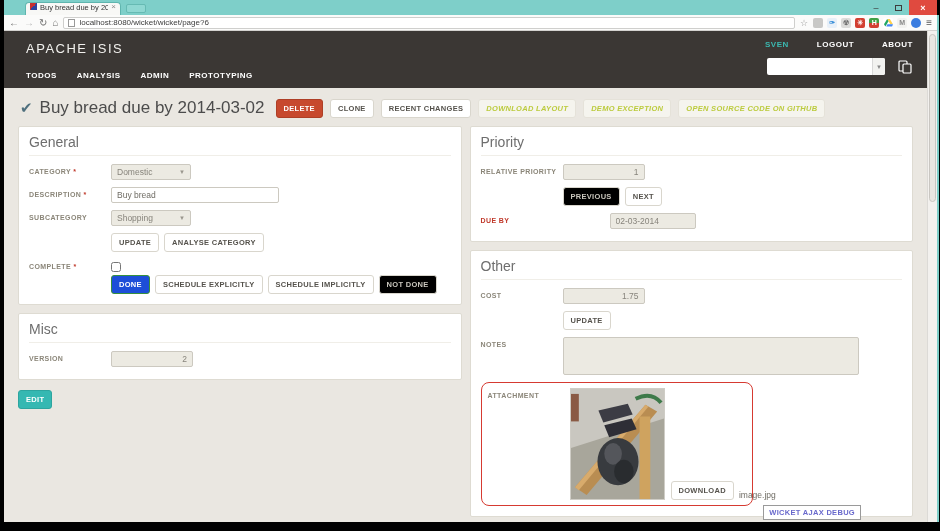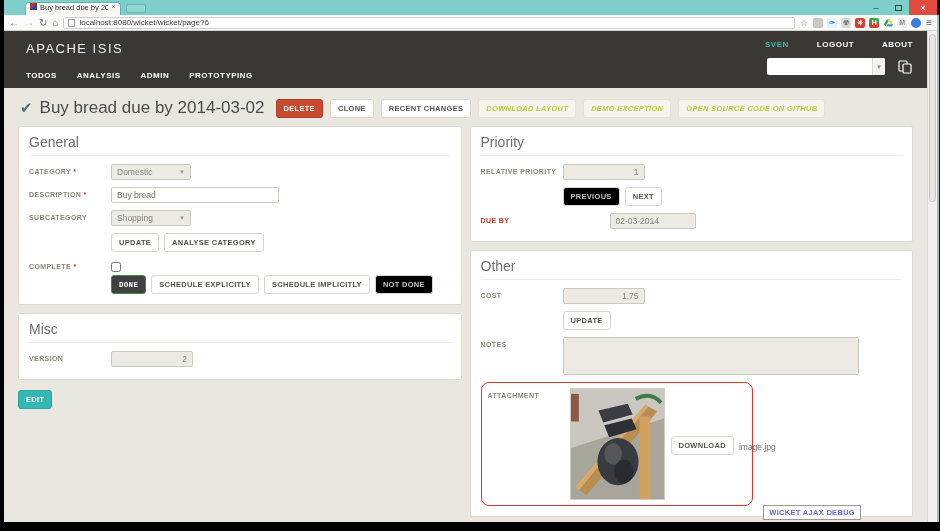--- a/index.html
+++ b/index.html
@@ -60,21 +60,21 @@
 
   
   .content { position:relative; background:#eae7e1; padding:6px 14px 0 14px; height:434px; }
   .titlerow { display:flex; align-items:center; gap:7px; padding:4px 0 8px 2px; }
   .chk-ic { font-size:15px; color:#4e6f7d; }
   .pagetitle { font-size:17px; color:#4c4c4c; margin-right:4px; white-space:nowrap; }
   .btn { font-size:7.5px; font-weight:bold; letter-spacing:.3px; padding:4px 7px; background:#fff;
          border:1px solid #d9d6cd; border-radius:3px; color:#55524c; white-space:nowrap;
          font-family:"Liberation Sans",sans-serif; }
   .btn.danger { background:#c7492e; border-color:#ae3f26; color:#fff; }
-  .btn.success { background:#404040; border-color:#37903d; color:#fff;font-family:Liberation Mono, monospace; }
+  .btn.success { background:#1d4ed8; border-color:#37903d; color:#fff; }
   .btn.teal { background:#35b8b2; border-color:#2da59f; color:#fff; }
   .btn.proto { font-style:italic; color:#bccb3e; background:#f5f4ee; border-color:#e5e2d9; }
   .btn.disabled { color:#c9c6bd; background:#000000; }
 
   .grid { display:flex; gap:8px; align-items:flex-start; }
   .col { flex:1; min-width:0; }
   .card { background:#fff; border:1px solid #dedbd2; border-radius:2px; padding:7px 10px 10px; margin-bottom:8px; }
   .sectitle { font-size:14px; color:#6e6e6e; padding-bottom:5px; border-bottom:1px solid #f0eee8; margin-bottom:8px; }
   .frow { display:flex; margin-bottom:7px; }
   .flabel { width:82px; flex:none; font-size:7px; font-weight:bold; color:#8b8679;
@@ -90,21 +90,21 @@
          display:flex; align-items:center; justify-content:space-between; padding:0 5px;
          font-size:8.5px; color:#87847c; }
   .sel .arr { font-size:6px; color:#9a978e; }
   .btnrow { display:flex; gap:5px; }
   .cbox { width:10px; height:10px; margin-top:3px; }
   .notes { width:296px; height:38px; background:#eceae2; border:1px solid #ccc9c0; border-radius:2px;
            resize:none; font-family:"Liberation Sans",sans-serif; }
   .attach-box { border:1px solid #d63a31; border-radius:8px; padding:5px 6px; display:flex;
                 width:272px; margin-top:2px; }
   .photo { width:95px; height:112px; border:1px solid #cfcdc6; flex:none; }
-  .attach-right { display:flex; align-items:center; gap:5px; padding:2px 0 0 6px; }
+  .attach-right { display:flex; align-items:flex-end; gap:5px; padding:2px 0 0 6px; }
   .fname { font-size:8.5px; color:#6f6c64; padding-top:4px; }
   .debugbar { position:absolute; right:66px; bottom:2px; background:#fff; border:1px solid #9a9a9a;
               padding:2px 5px; font-size:7.5px; font-weight:bold; color:#6868cc; letter-spacing:.3px;
               white-space:nowrap; }
 
   .v-scroll { position:absolute; top:0; right:0; width:10px; bottom:0; background:#f3f1ee;
               border-left:1px solid #dcdad6; }
   .v-thumb { margin:3px 1px 0; height:168px; background:#e9e7e2; border:1px solid #c9c6c1; border-radius:4px; }
   .window-redge { position:absolute; top:15px; right:-2px; bottom:0; width:2px; background:#7ecfc9; }
 </style>

